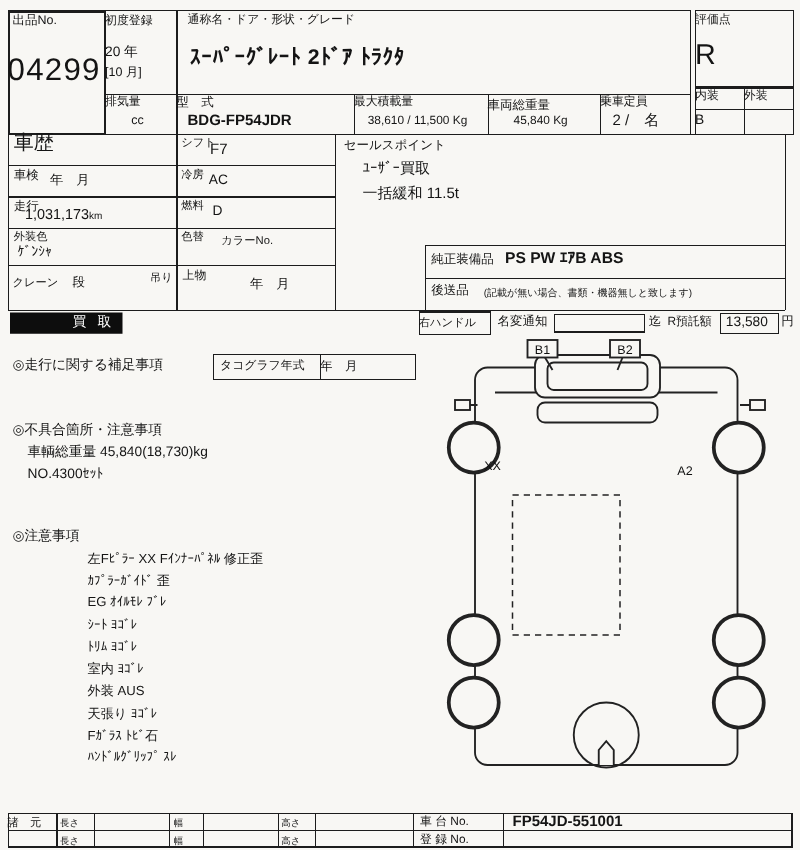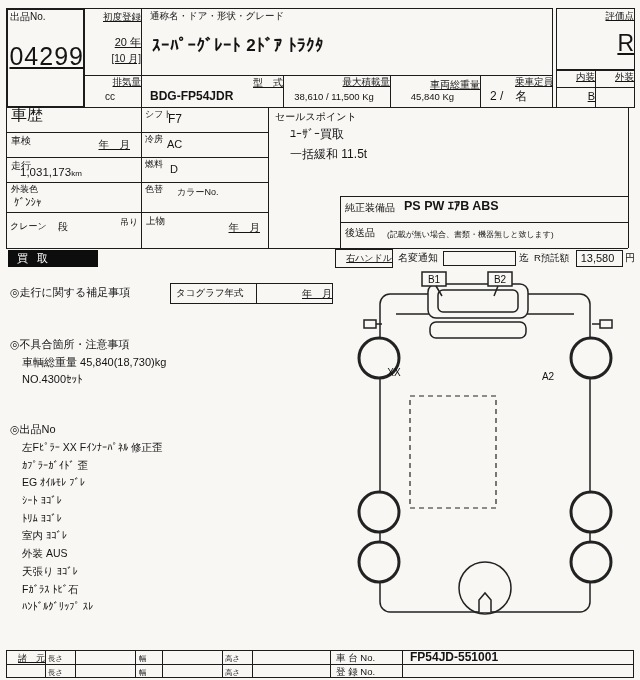--- a/index.html
+++ b/index.html
@@ -1,27 +1,27 @@
 <!DOCTYPE html>
 <html><head>
 <meta charset="utf-8">
 <style>
   * { margin:0; padding:0; box-sizing:border-box; }
   html,body { width:640px; height:680px; }
   body { font-family:"Liberation Sans","DejaVu Sans",sans-serif; background:#e9e8e4; }
   #sheet { position:relative; width:640px; height:680px; background:#f8f7f4; overflow:hidden; color:#151515; }
   .t { position:absolute; white-space:nowrap; line-height:1.15; color:#141414; }
-  .c { text-align:right;text-decoration:underline; }
+  .c { text-align:left; }
   .r { text-align:center; }
   .b { font-weight:bold; }
   svg.lines { position:absolute; left:0; top:0; }
   #kaitori-badge { position:absolute; left:8px; top:250px; width:90px; height:17px; background:#0d0d0d; color:#ffffff;
-    font-size:11px; line-height:17px; text-align:left; letter-spacing:9px; padding-left:9px; }
+    font-size:11px; line-height:17px; text-align:right; letter-spacing:9px; padding-left:9px; }
   #defect-lines div { height:17px; font-size:11px; }
-  #inspector-lines div { height:17.7px; font-size:10.5px; }
+  #inspector-lines div { height:17.7px; font-size:10.5px;margin-left:48px; }
   .unit { font-size:8px; }
 </style>
 </head>
 <body>
 
 <div id="sheet">
 
   <svg class="lines" width="640" height="680">
     <g stroke="#1c1c1c" fill="none" stroke-width="1" shape-rendering="crispEdges">
       <rect x="7" y="9" width="77" height="98" stroke-width="2"></rect>
@@ -129,21 +129,21 @@
   <span class="t" style="left:10px;top:286px;font-size:11px">◎走行に関する補足事項</span>
   <span class="t" style="left:176px;top:288px;font-size:9.5px">タコグラフ年式</span>
   <span class="t c" style="left:256px;top:288px;width:76px;font-size:10px">年　月</span>
 
   <span class="t" style="left:10px;top:338px;font-size:11px">◎不具合箇所・注意事項</span>
   <div class="t" id="defect-lines" style="left:22px;top:356px">
     <div>車輌総重量 45,840(18,730)kg</div>
     <div>NO.4300ｾｯﾄ</div>
   </div>
 
-  <span class="t" style="left:10px;top:423px;font-size:11px">◎出品No</span>
+  <span class="t" style="left:10px;top:423px;font-size:11px">◎注意事項</span>
   <div class="t" id="inspector-lines" style="left:22px;top:441px">
     <div>左Fﾋﾟﾗｰ XX Fｲﾝﾅｰﾊﾟﾈﾙ 修正歪</div>
     <div>ｶﾌﾟﾗｰｶﾞｲﾄﾞ 歪</div>
     <div>EG ｵｲﾙﾓﾚ ﾌﾞﾚ</div>
     <div>ｼｰﾄ ﾖｺﾞﾚ</div>
     <div>ﾄﾘﾑ ﾖｺﾞﾚ</div>
     <div>室内 ﾖｺﾞﾚ</div>
     <div>外装 AUS</div>
     <div>天張り ﾖｺﾞﾚ</div>
     <div>Fｶﾞﾗｽ ﾄﾋﾞ石</div>

